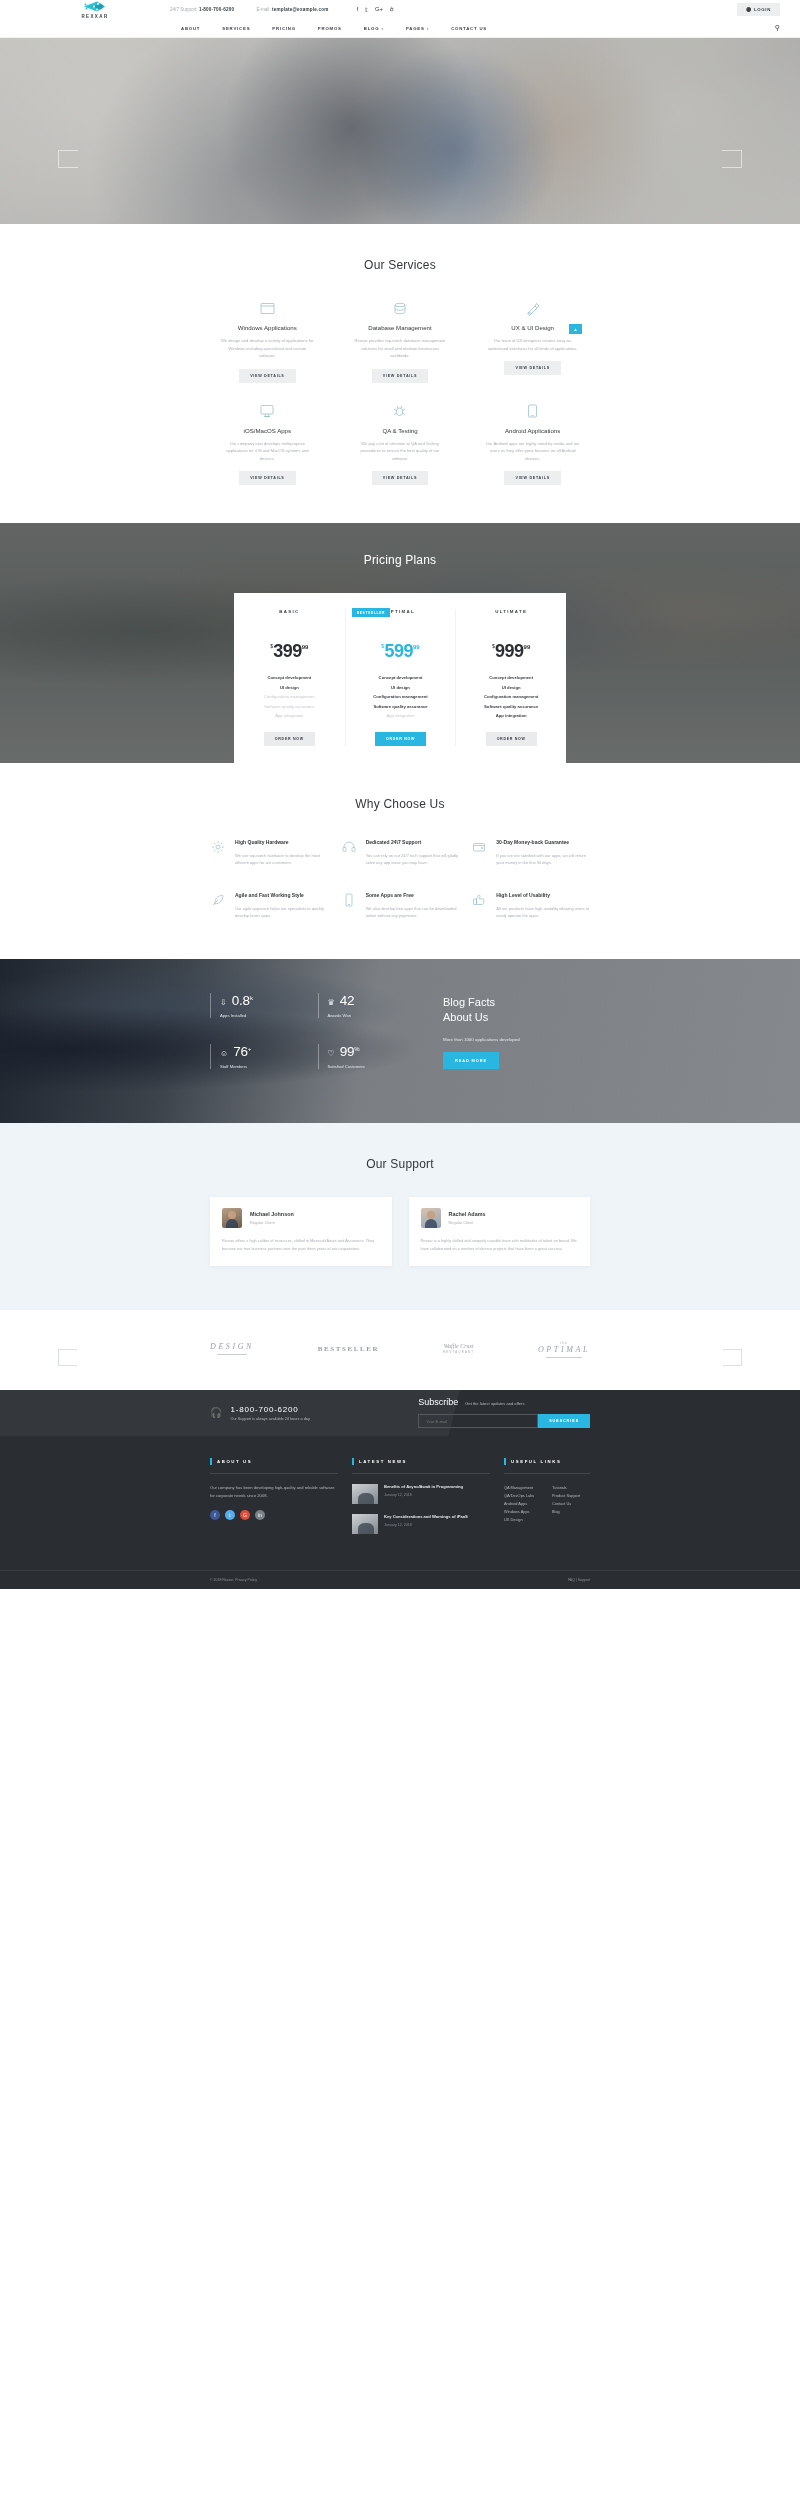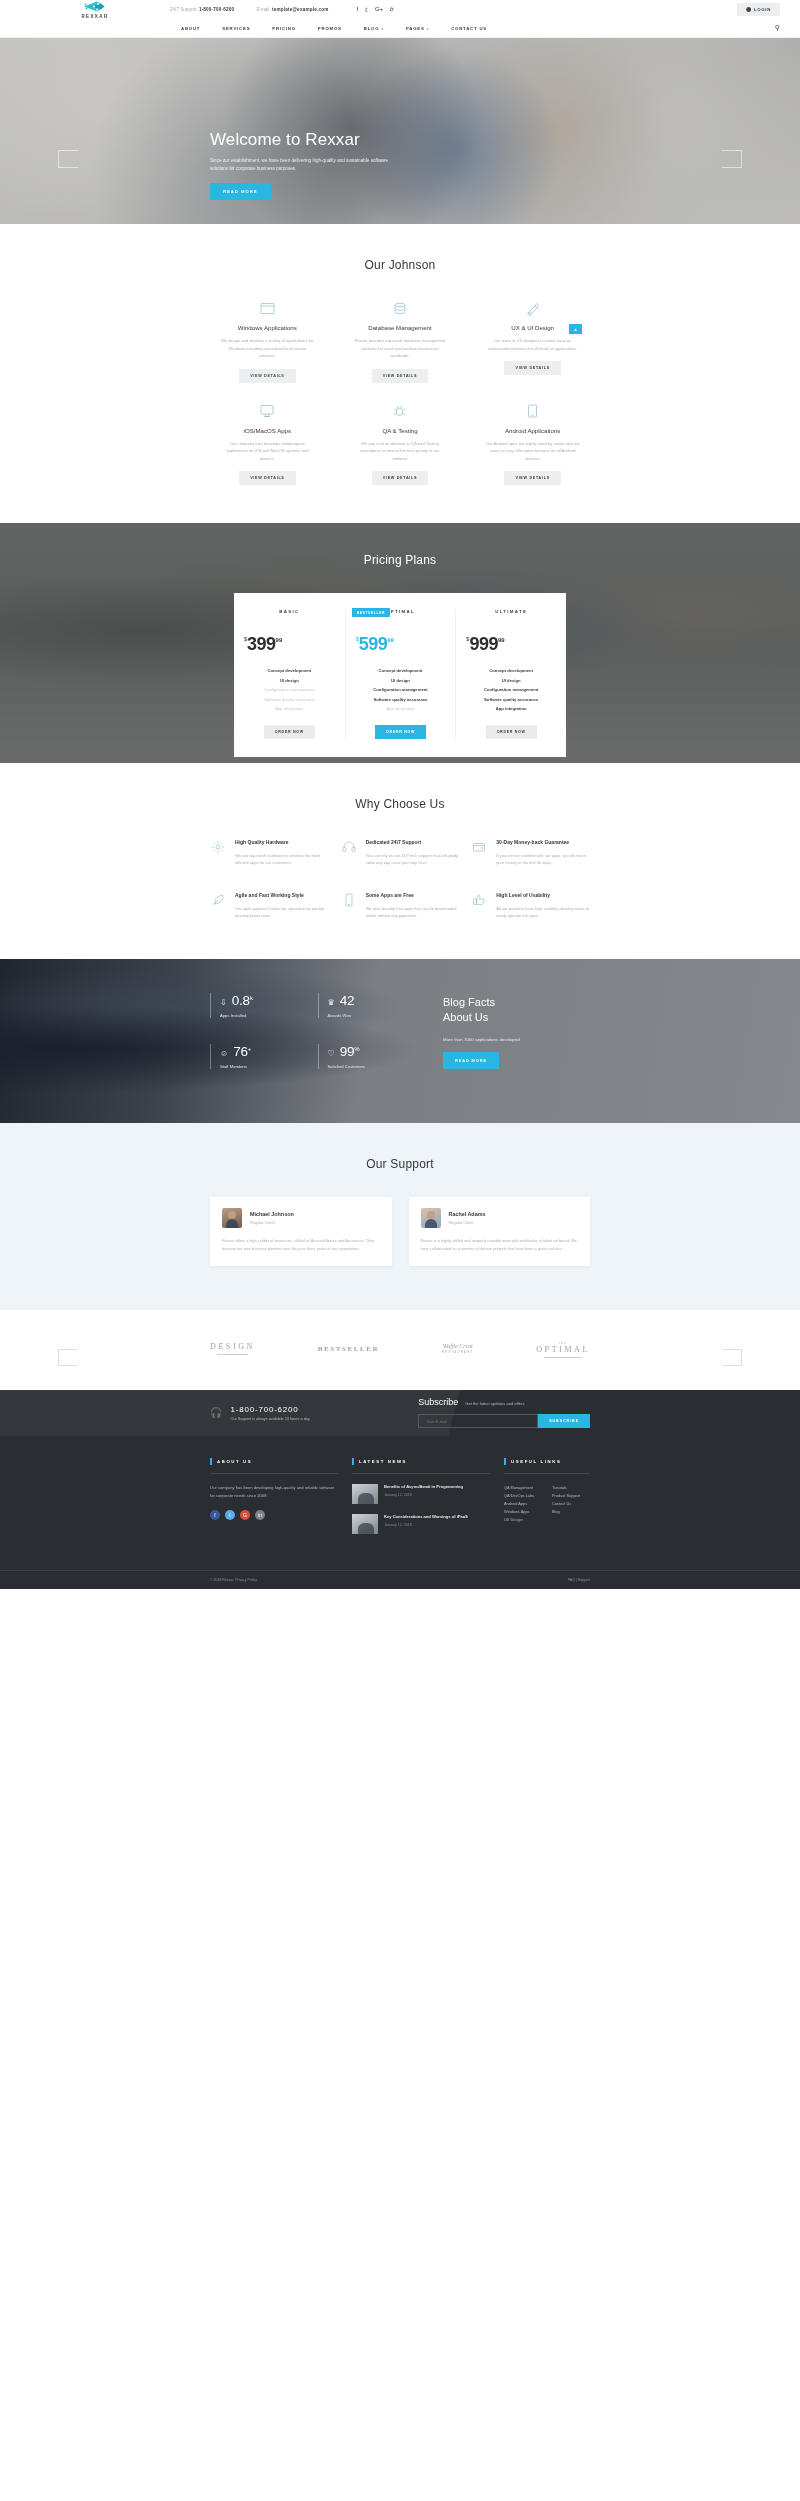--- a/index.html
+++ b/index.html
@@ -86,21 +86,21 @@
       linear-gradient(180deg, #7d7f79 0%, #6e716c 45%, #8a8c86 100%);
   }
   .pricing-bg:after { content: ""; position: absolute; inset: 0; background: rgba(60,64,68,.42); }
   .pricing-inner { position: relative; width: 332px; margin: 0 auto; padding-top: 30px; }
   .price-card { background: #fff; margin-top: 26px; display: grid; grid-template-columns: repeat(3,1fr); padding: 16px 0 18px; }
   .plan { text-align: center; padding: 0 10px; position: relative; }
   .plan + .plan { border-left: 1px solid #f1f2f3; }
   .plan-name { font-size: 4.4px; letter-spacing: 1.3px; font-weight: bold; color: #3a4047; }
   .plan-badge { position: absolute; left: 6px; top: -1px; background: #29b6e0; color: #fff; font-size: 3.4px;
                 letter-spacing: .6px; font-weight: bold; padding: 2.5px 5px; }
-  .plan-price { margin-top: 21px; color: #2b2f33; line-height: 1; display: flex; align-items: flex-start; }
+  .plan-price { margin-top: 28px; color: #2b2f33; line-height: 1; display: flex; justify-content: center; align-items: flex-start; }
   .plan-price .cur { font-size: 5.5px; margin-top: 2px; }
   .plan-price .int { font-size: 18px; font-weight: bold; letter-spacing: -.5px; }
   .plan-price .dec { font-size: 6px; font-weight: bold; margin-top: 2px; }
   .plan.featured .plan-price { color: #29b6e0; }
   .plan-feats { margin-top: 13px; }
   .plan-feats li { list-style: none; font-size: 4.2px; line-height: 2.25; color: #3a4047; font-weight: bold; }
   .plan-feats li.off { color: #c3c7cb; font-weight: normal; }
   .plan-btn { margin-top: 11px; background: #e9ebed; color: #3a4047; font-size: 3.6px; letter-spacing: .7px;
               font-weight: bold; padding: 5px 11px; border: none; cursor: pointer; }
   .plan-btn.accent { background: #29b6e0; color: #fff; }
@@ -149,21 +149,21 @@
   .testi-av:after { content:""; position:absolute; left:4px; top:11px; width:12px; height:12px; border-radius:50% 50% 0 0; background: rgba(40,60,85,.75); }
   .testi-av:before { content:""; position:absolute; left:6px; top:3px; width:8px; height:8px; border-radius:50%; background: rgba(196,160,128,.95); }
   .testi-name { font-size: 5.4px; font-weight: bold; color: #33373b; }
   .testi-role { font-size: 3.9px; color: #a9aeb4; margin-top: 3px; }
   .testi-body { font-size: 3.9px; color: #a9aeb4; line-height: 1.95; margin-top: 9px; }
 
   
   .brands { background: #fff; padding: 30px 0 32px; }
   .brand-row { display: flex; justify-content: space-between; align-items: center; }
   .brand { text-align: center; color: #9aa0a6; }
-  .brand .b1 { font-family: "Liberation Serif", serif; font-size: 8px; letter-spacing: 2.6px; }
+  .brand .b1 { font-family: "Liberation Serif", serif; font-size: 8px; letter-spacing: 2.6px; font-style: italic; }
   .brand .b2 { font-family: "Liberation Serif", serif; font-size: 7px; letter-spacing: 1.6px; font-weight: bold; }
   .brand .b3 { font-family: "Liberation Serif", serif; font-size: 6px; font-style: italic; }
   .brand .sub { font-size: 2.6px; letter-spacing: 1.4px; margin-top: 2px; }
   .brand .rule { height: 1px; background: #c9ced3; margin: 3px auto 0; width: 70%; }
 
   
   .footer { background: #2a2d32; color: #cfd3d7; }
   .sub-band { position: relative; height: 46px; }
   .sub-panel { position: absolute; left: 0; top: 0; width: 460px; height: 46px; background: #34383d;
                transform: skewX(-14deg); transform-origin: top left; }
@@ -257,30 +257,25 @@
       <a href="#"><span>CONTACT US</span></a>
     </nav>
     <div class="nav-search">⚲</div>
   </div>
 </div>
 
 <section class="hero">
   <div class="hero-bg"></div>
   <div class="hero-deco l"></div>
   <div class="hero-deco r"></div>
-  <div class="hero-content">
-    <h1 class="hero-title">Welcome to Rexxar</h1>
-    <p class="hero-sub">Since our establishment, we have been delivering high-quality and sustainable software solutions for corporate business purposes.</p>
-    <button class="hero-btn">READ MORE</button>
-  </div>
 </section>
 
 <section class="section services">
   <div class="wrap" style="position:relative">
-    <h2 class="sec-title">Our Johnson</h2>
+    <h2 class="sec-title">Our Services</h2>
     <div class="scroll-top" style="top:66px">▴</div>
     <div class="svc-grid">
 
       <div class="svc">
         <div class="svc-icon">
           <svg width="15" height="13" viewBox="0 0 30 26" fill="none" stroke="#8fb9c9" stroke-width="1.4">
               <rect x="2" y="3" width="26" height="20" rx="1"></rect>
               <line x1="2" y1="8" x2="28" y2="8"></line>
             </svg>
         </div>

